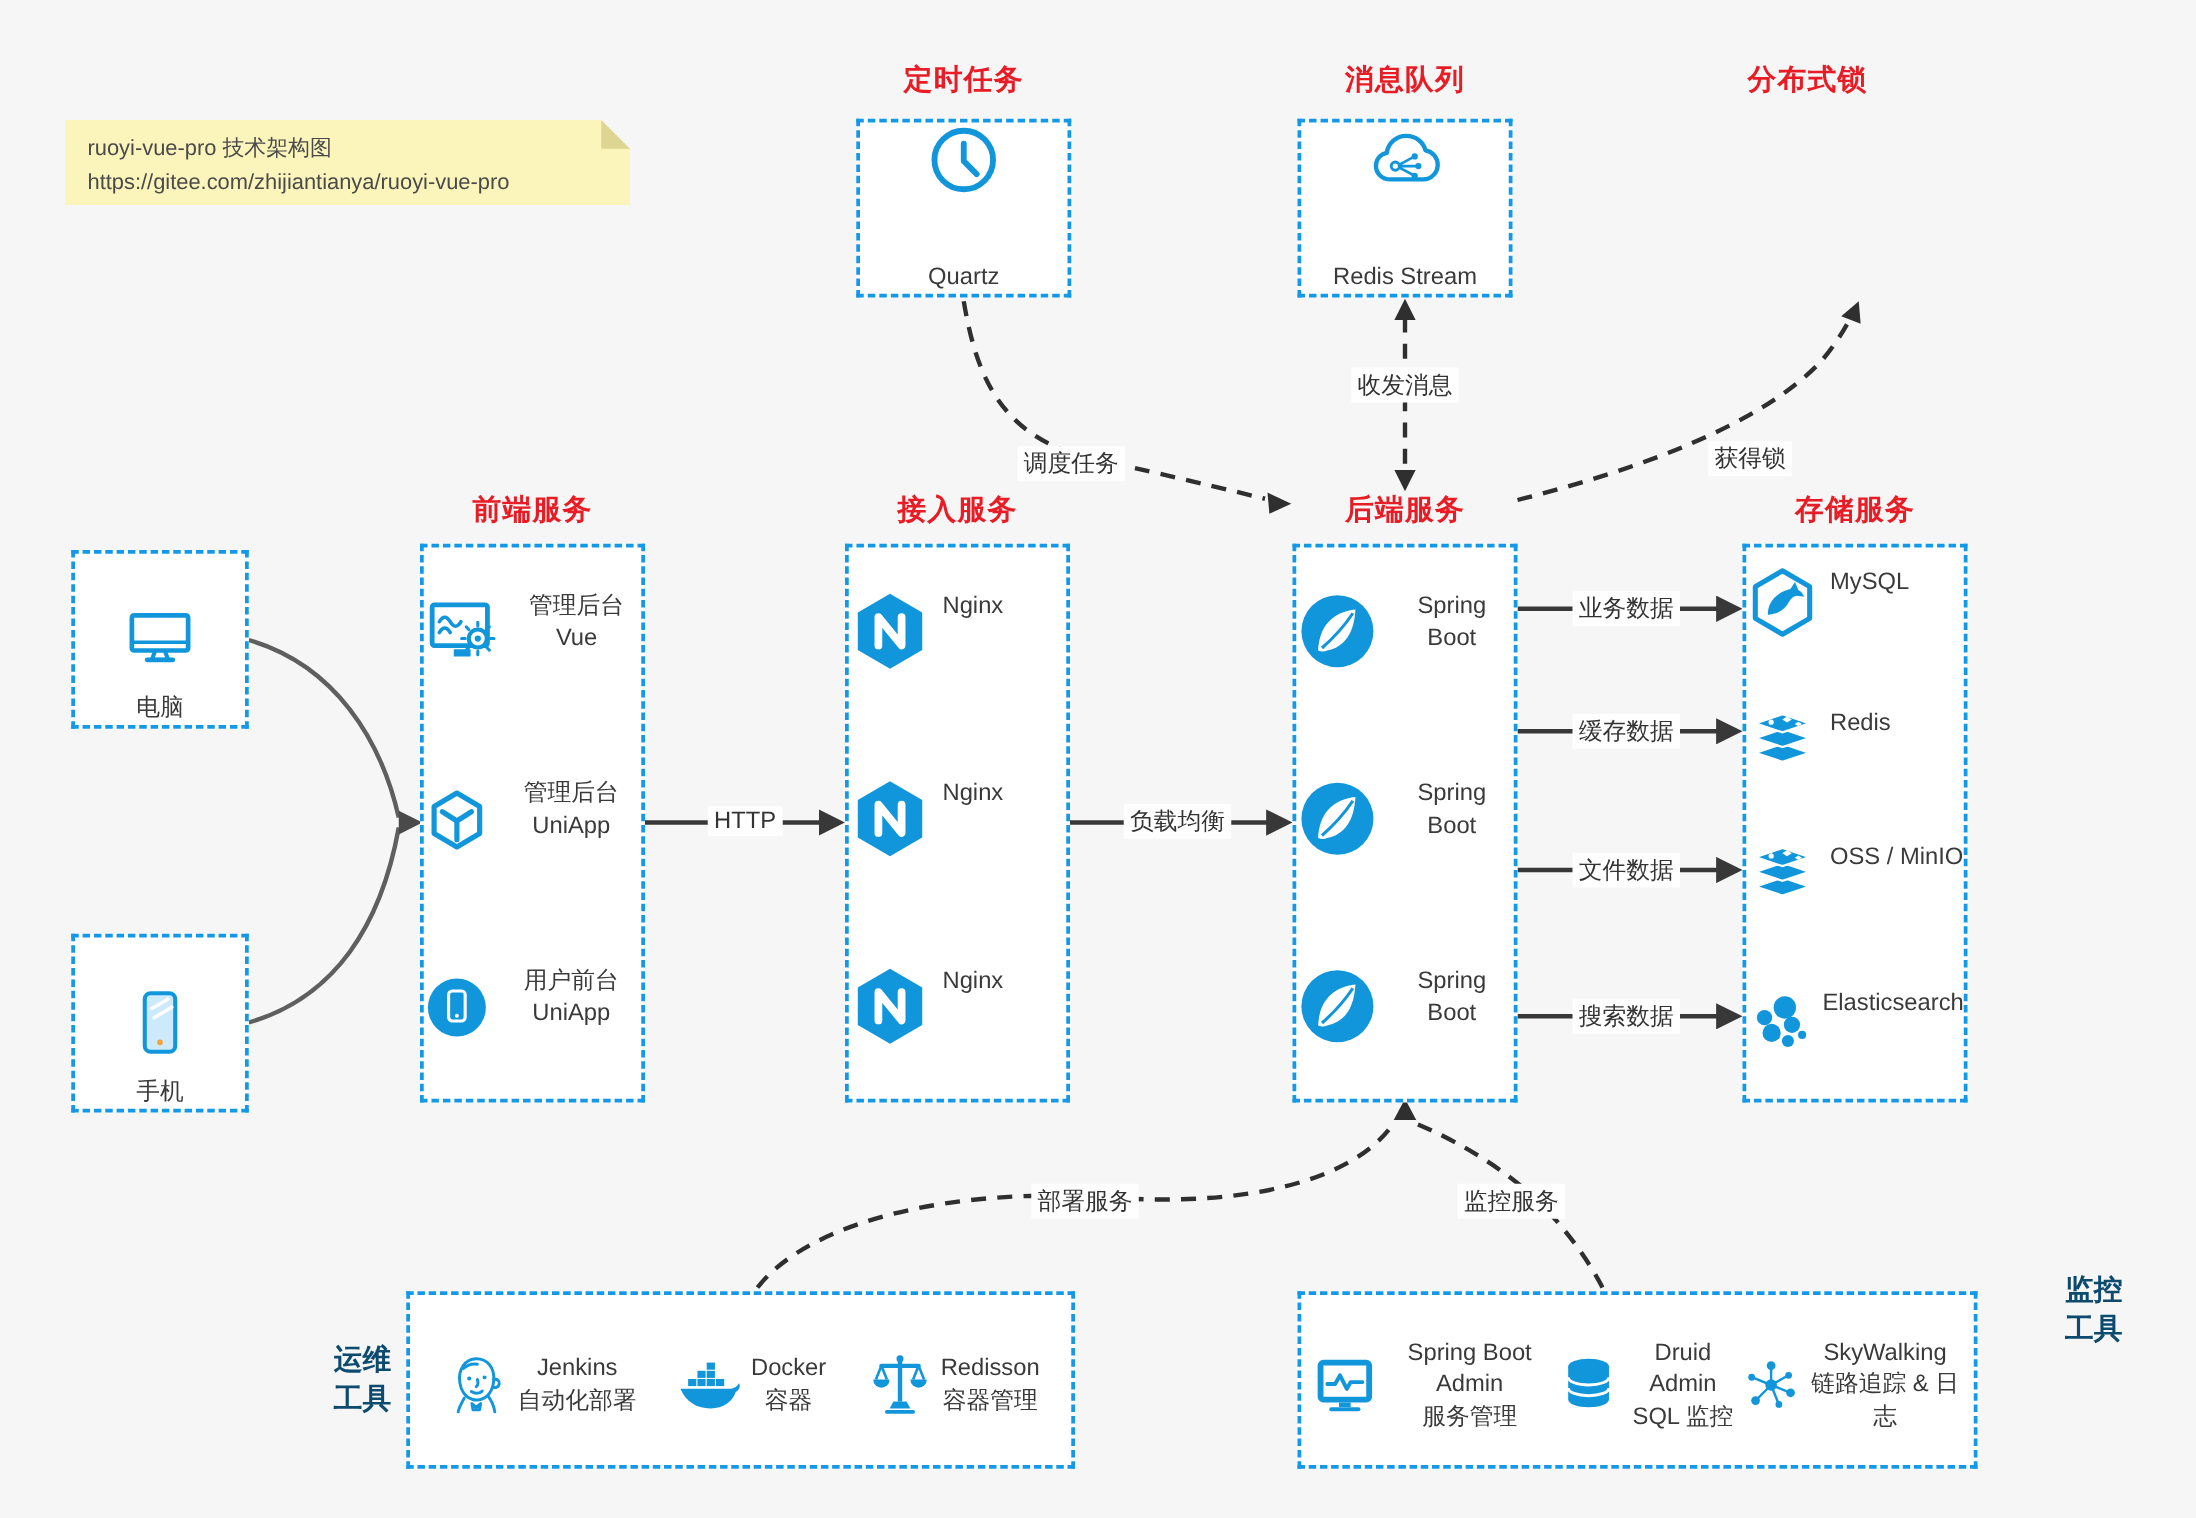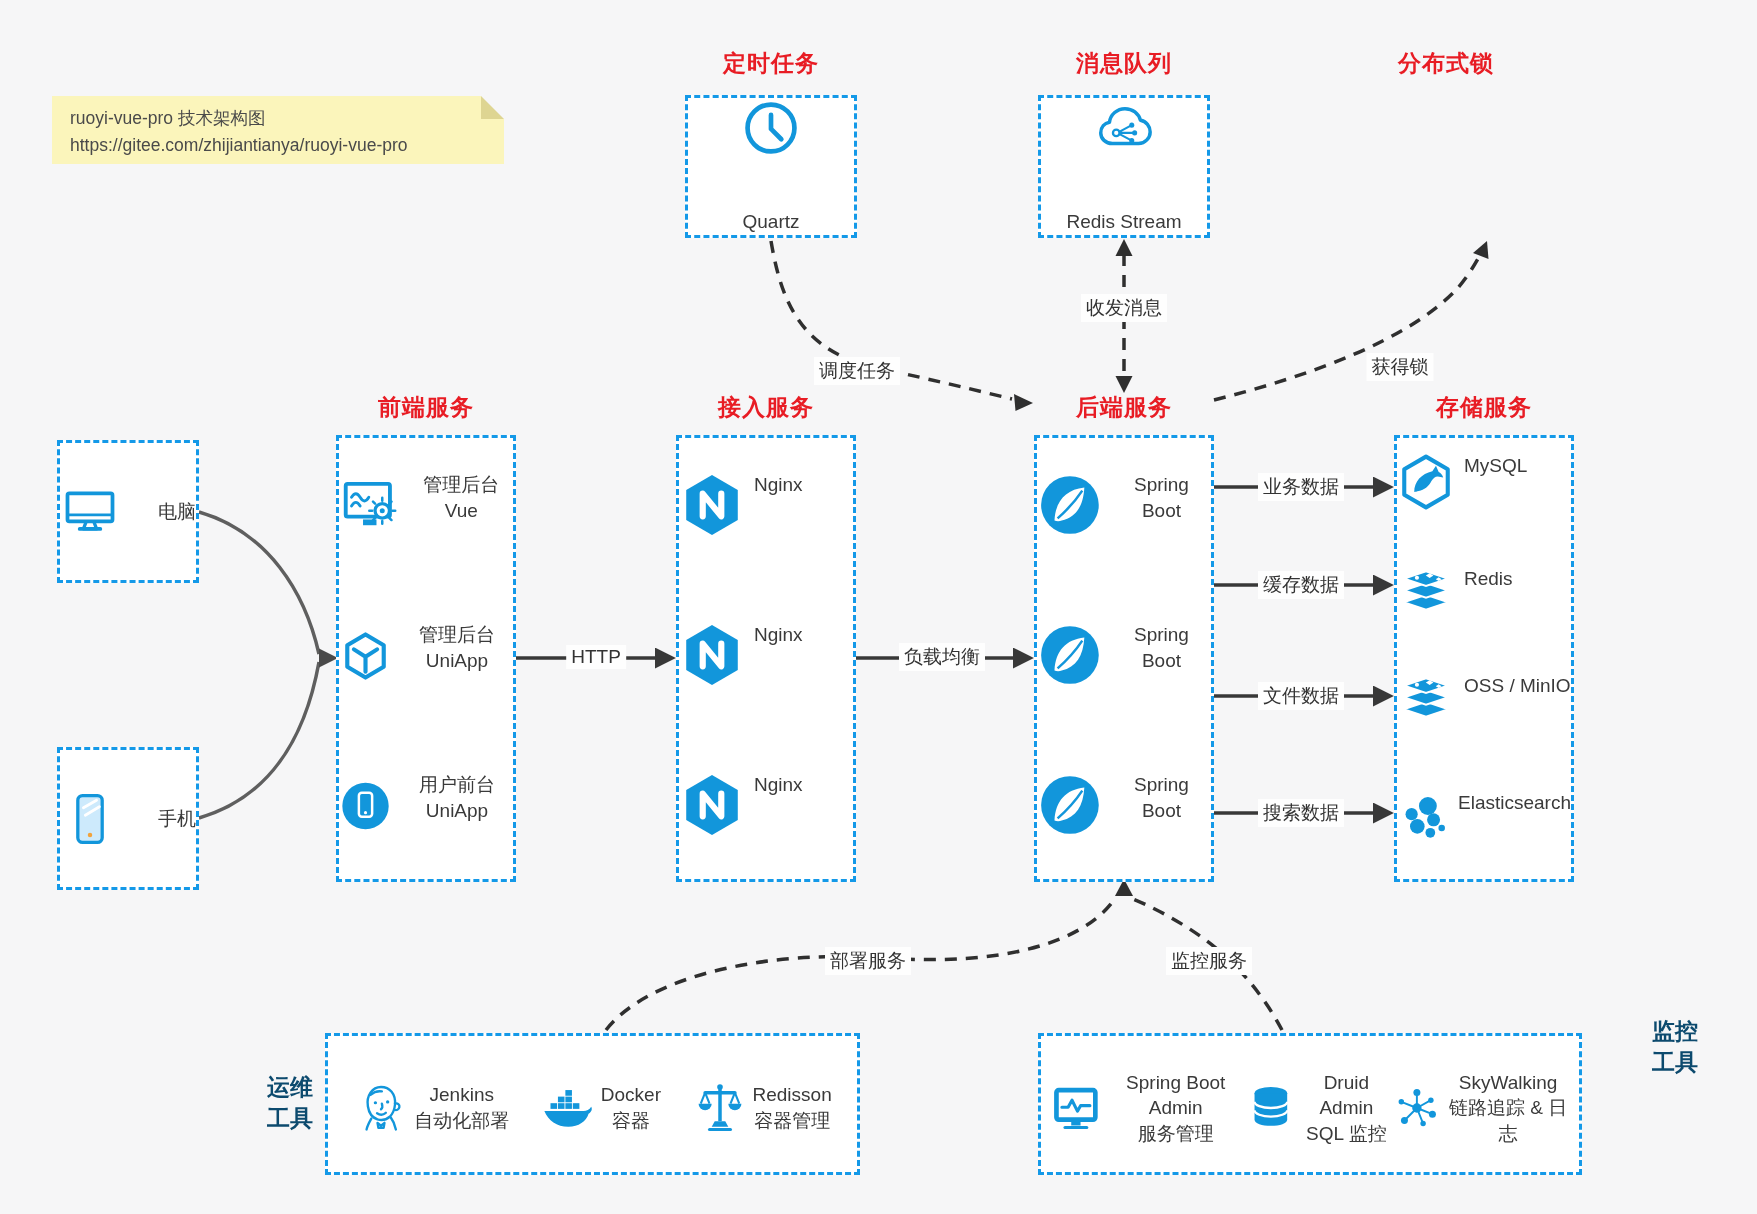--- a/index.html
+++ b/index.html
@@ -1,21 +1,21 @@
 <!DOCTYPE html>
 <html><head>
 <meta charset="utf-8">
 <style>
   html,body{margin:0;padding:0;background:#f6f6f7;}
   .canvas{position:relative;width:1757px;height:1214px;background:#f6f6f7;
     font-family:"Liberation Sans","DejaVu Sans",sans-serif;overflow:hidden;}
   .wires{position:absolute;left:0;top:0;width:1757px;height:1214px;}
   .dashed-box{position:absolute;border:3px dashed #1499e8;background:#fff;box-sizing:border-box;}
   .top-box{width:172px;height:143px;display:flex;flex-direction:column;align-items:center;justify-content:space-between;gap:9px;}
-  .client-box{width:142px;height:143px;display:flex;flex-direction:row;align-items:center;justify-content:space-between;gap:13px;}
+  .client-box{width:142px;height:143px;display:flex;flex-direction:column;align-items:center;justify-content:flex-end;gap:13px;}
   .col-box{width:180px;height:447px;}
   .col-item{position:absolute;left:0;right:0;display:flex;flex-direction:row;align-items:flex-start;gap:9px;}
   .tool-box{width:535px;height:142px;display:flex;justify-content:space-around;align-items:center;padding:8px 10px 0 10px;}
   .tool-item{display:flex;flex-direction:row;align-items:center;gap:5px;}
   .group-title{position:absolute;transform:translateX(-50%);color:#e81c24;font-weight:bold;font-size:23px;letter-spacing:1px;white-space:nowrap;}
   .item-label{font-size:19px;color:#3a3a3a;text-align:center;white-space:pre-line;line-height:1.35;}
   .wire-label{position:absolute;transform:translate(-50%,-50%);background:#fefefe;padding:1px 5px;font-size:19px;color:#333;white-space:nowrap;}
   .side-label{position:absolute;color:#0c4a6e;font-weight:bold;font-size:23px;line-height:1.35;white-space:pre-line;}
   .note{position:absolute;left:52px;top:96px;width:452px;height:68px;background:#fbf5bb;color:#4a4a4a;
     font-size:17.5px;line-height:1.55;padding:9px 0 0 18px;box-sizing:border-box;}

